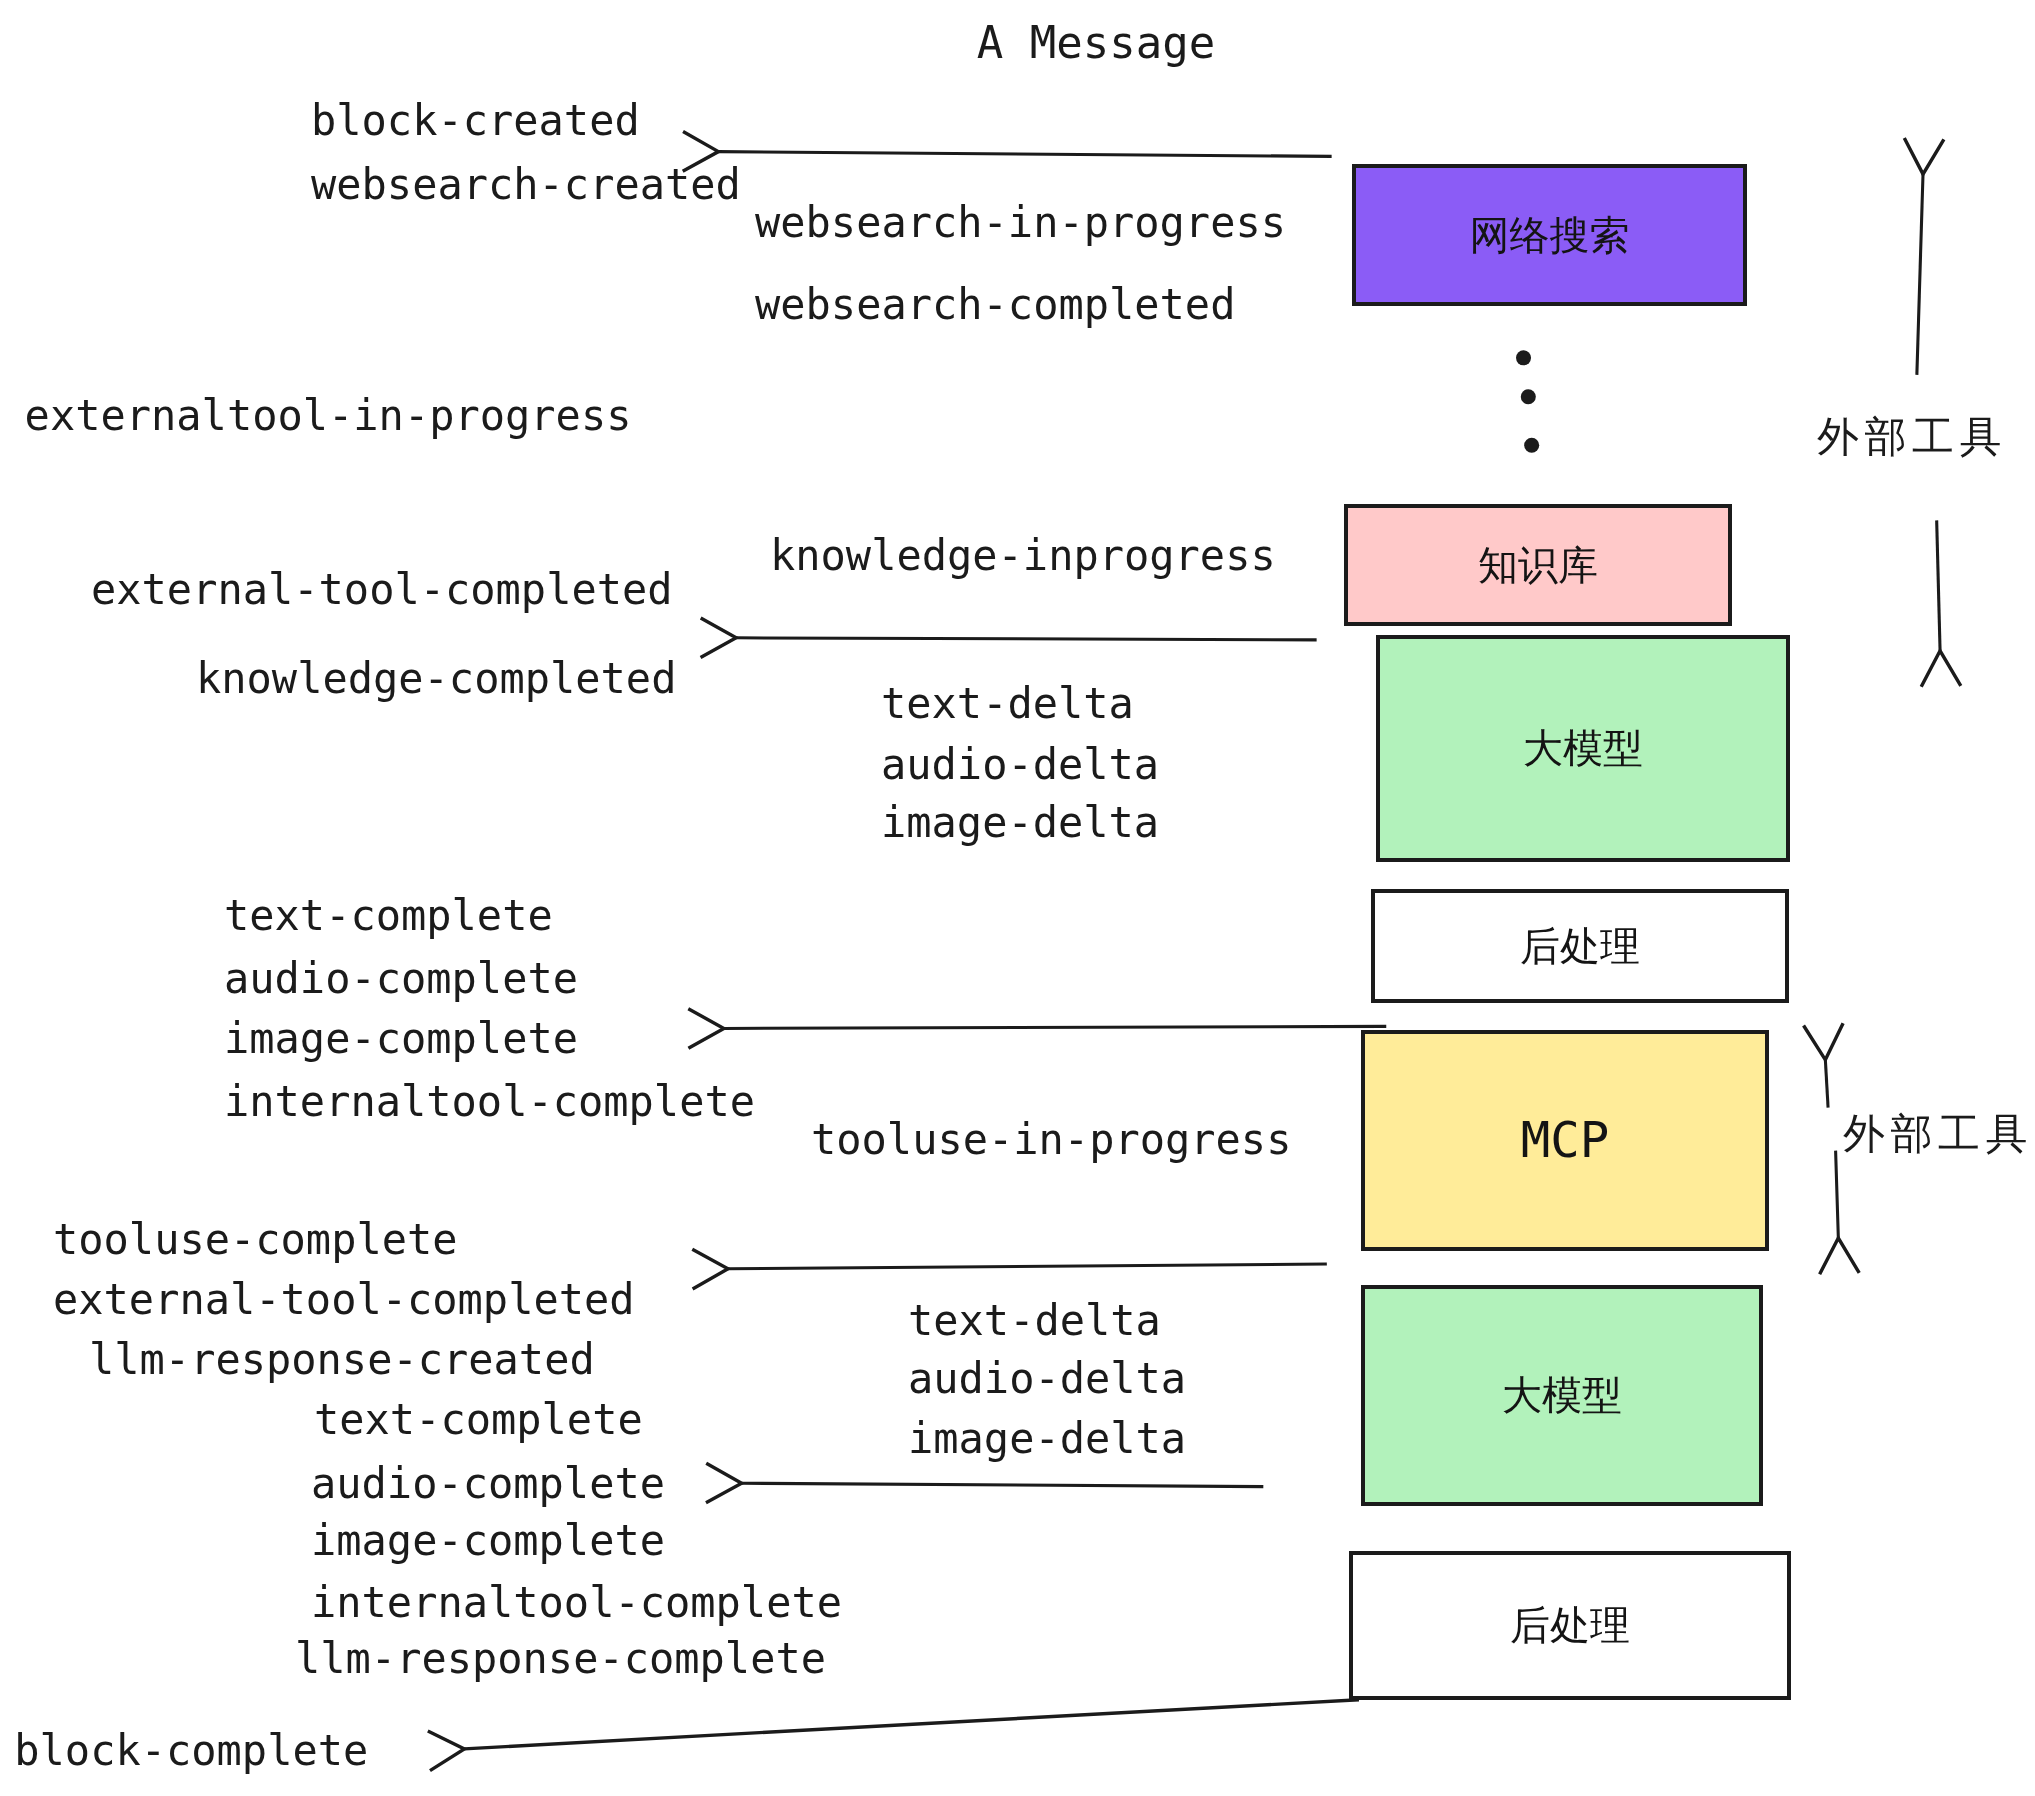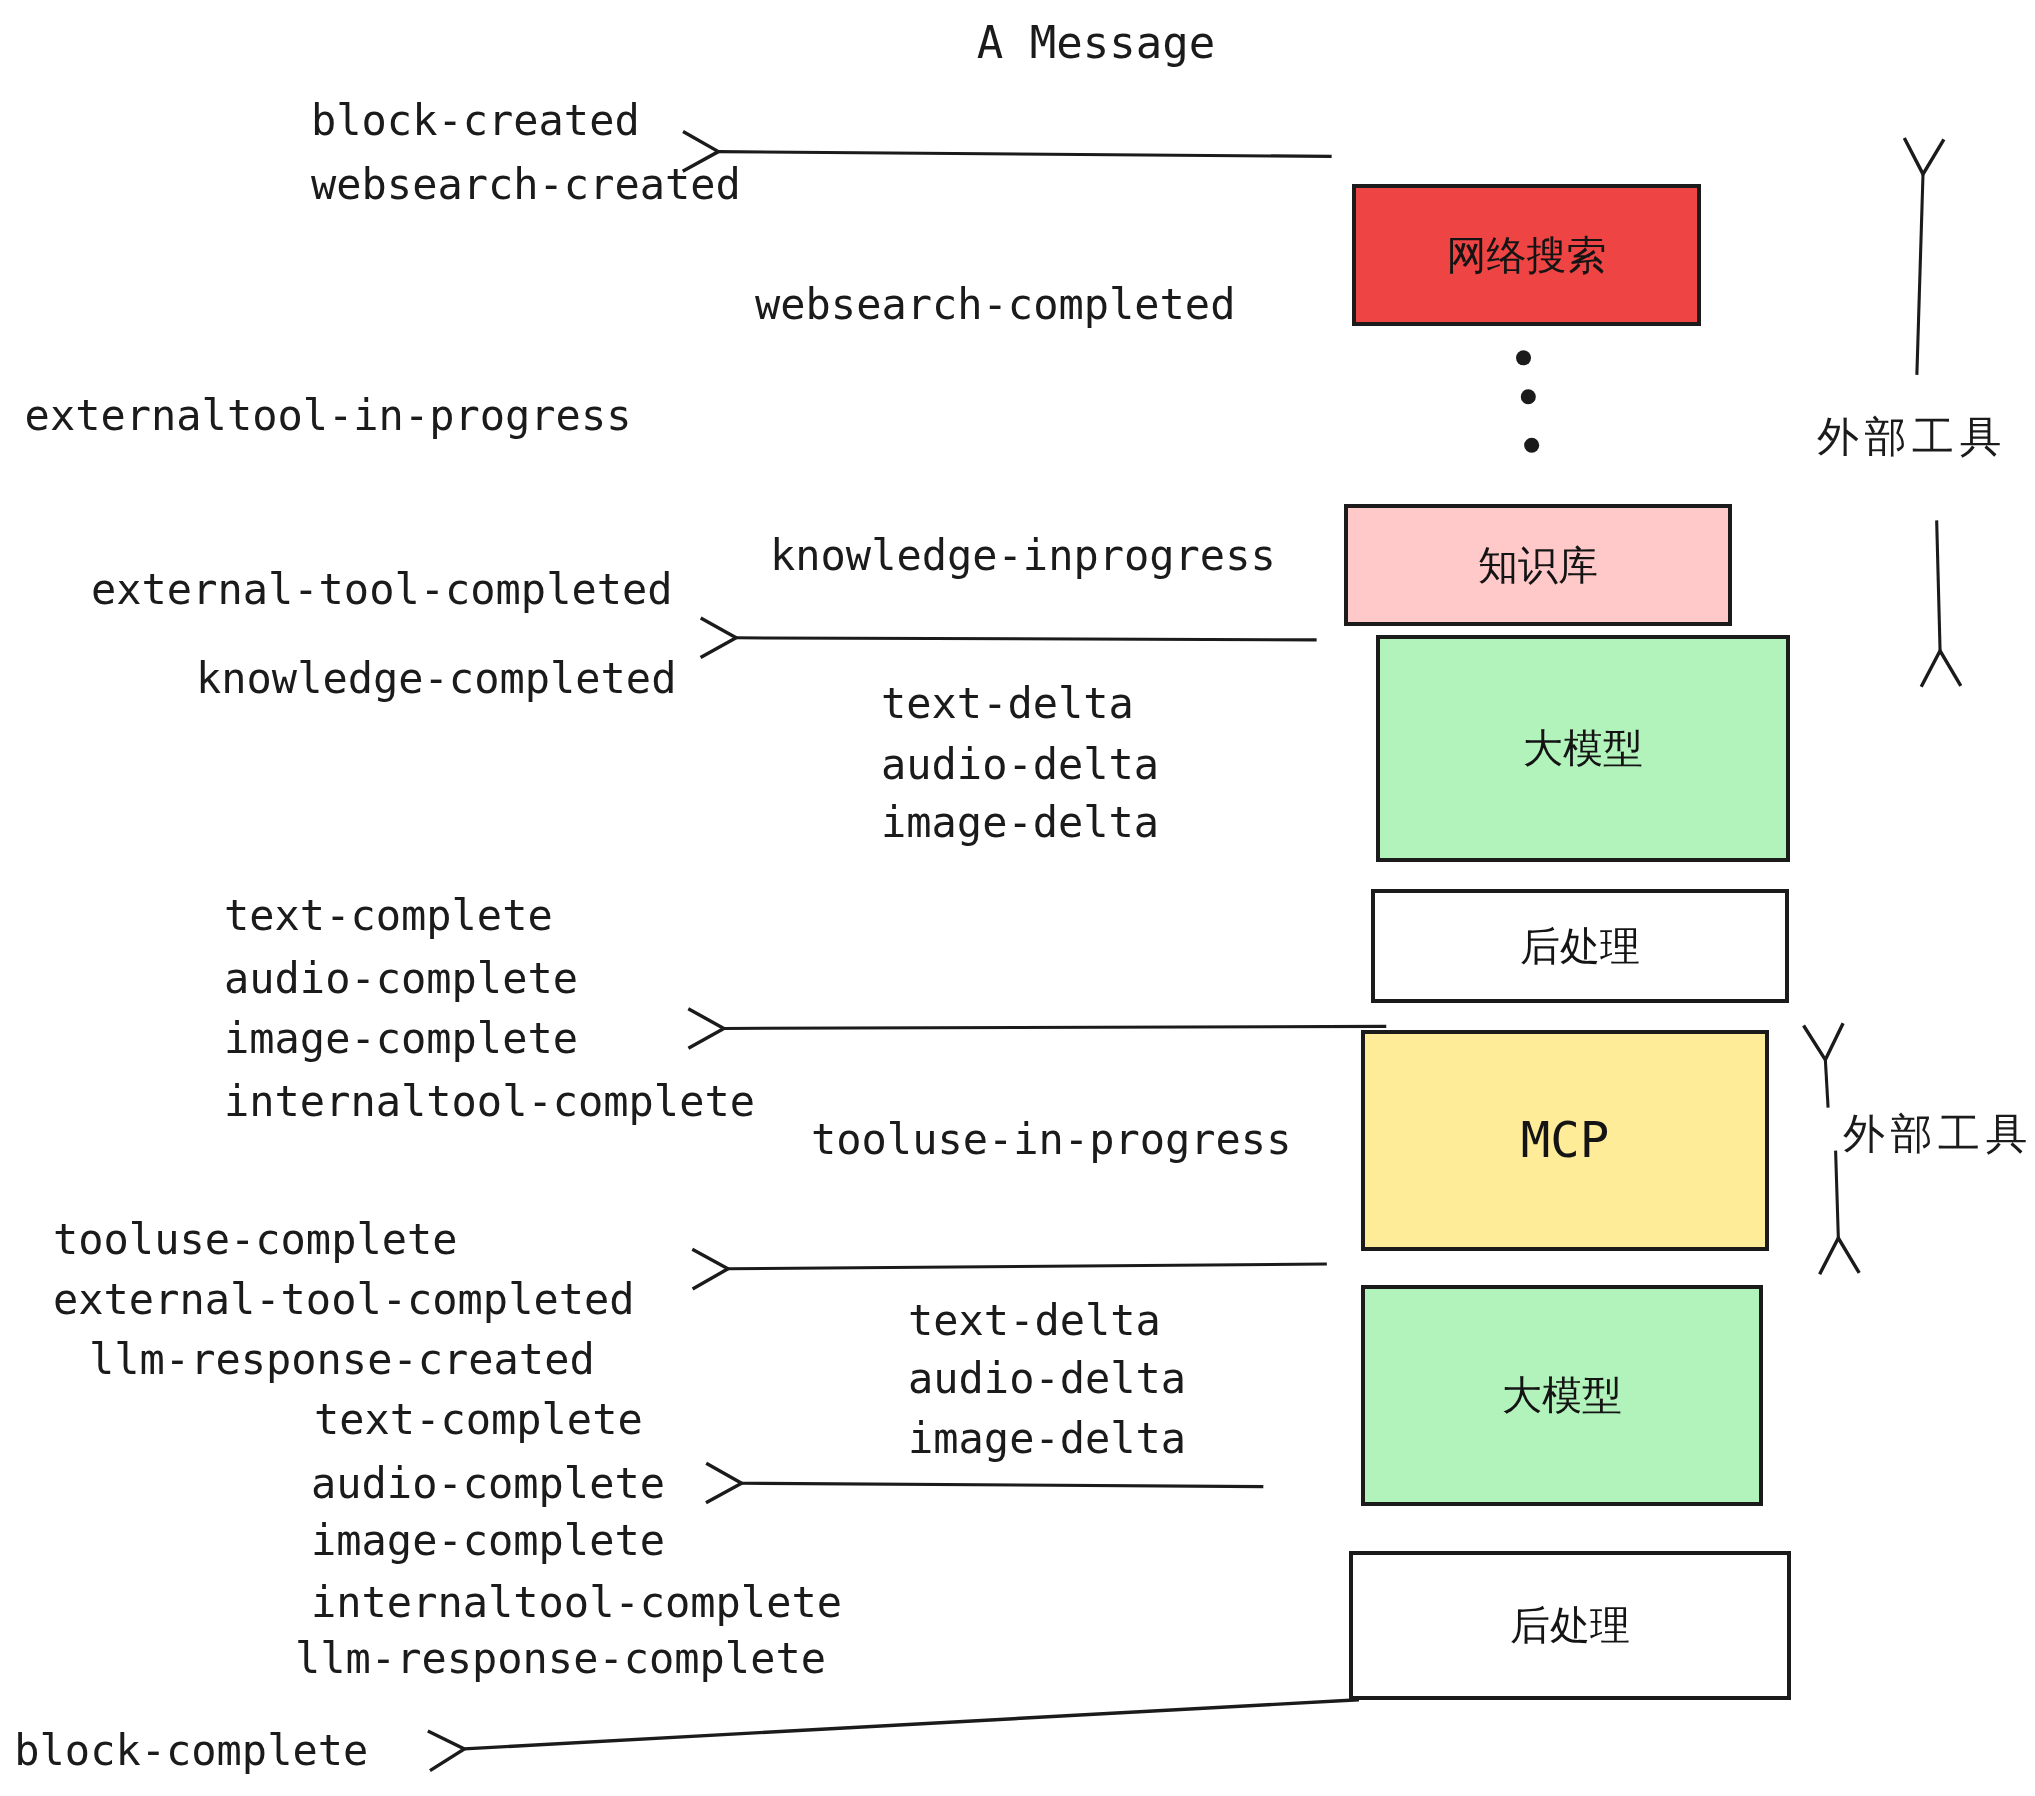--- a/index.html
+++ b/index.html
@@ -57,21 +57,21 @@
     <line x1="2677" y1="1622" x2="2673" y2="1552" stroke="#1b1b1b" stroke-width="4.5" marker-end="url(#ah)"></line>
     <line x1="2688" y1="1685" x2="2692" y2="1813" stroke="#1b1b1b" stroke-width="4.5" marker-end="url(#ah)"></line>
 
     <circle cx="2231" cy="524" r="11" fill="#1b1b1b"></circle>
     <circle cx="2238" cy="581" r="11" fill="#1b1b1b"></circle>
     <circle cx="2243" cy="652" r="11" fill="#1b1b1b"></circle>
   </svg>
 
   <div class="title" style="left:1096px; top:42px;">A Message</div>
 
-  <div class="box" style="left:1352px; top:184px; width:349px; height:142px; background:#ef4444;">
+  <div class="box" style="left:1352px; top:164px; width:395px; height:142px; background:#8b5cf6;">
     <span>网络搜索</span>
   </div>
 
   <div class="box" style="left:1344px; top:504px; width:388px; height:122px; background:#ffc9c9;">
     <span>知识库</span>
   </div>
 
   <div class="box" style="left:1376px; top:635px; width:414px; height:227px; background:#b2f2bb;">
     <span>大模型</span>
   </div>
@@ -90,20 +90,21 @@
 
   <div class="box" style="left:1349px; top:1551px; width:442px; height:149px; background:#ffffff;">
     <span>后处理</span>
   </div>
 
   <div class="cjk-note" style="left:1912px; top:437px;">外部工具</div>
   <div class="cjk-note" style="left:1938px; top:1134px;">外部工具</div>
 
   <div class="ev" style="left:311px;  top:184px;">websearch-created</div>
   <div class="ev" style="left:311px;  top:120px;">block-created</div>
+  <div class="ev" style="left:755px; top:222px;">websearch-in-progress</div>
   <div class="ev" style="left:755px; top:304px;">websearch-completed</div>
   <div class="ev" style="left:24.6px;   top:415px;">externaltool-in-progress</div>
   <div class="ev" style="left:770px; top:555px;">knowledge-inprogress</div>
   <div class="ev" style="left:91px;  top:589px;">external-tool-completed</div>
   <div class="ev" style="left:196px;  top:638px;margin-top:40px;">knowledge-completed</div>
   <div class="ev" style="left:881px; top:703px;">text-delta</div>
   <div class="ev" style="left:881px; top:764px;">audio-delta</div>
   <div class="ev" style="left:881px; top:822px;">image-delta</div>
   <div class="ev" style="left:224px;  top:915px;">text-complete</div>
   <div class="ev" style="left:224px;  top:978px;">audio-complete</div>

